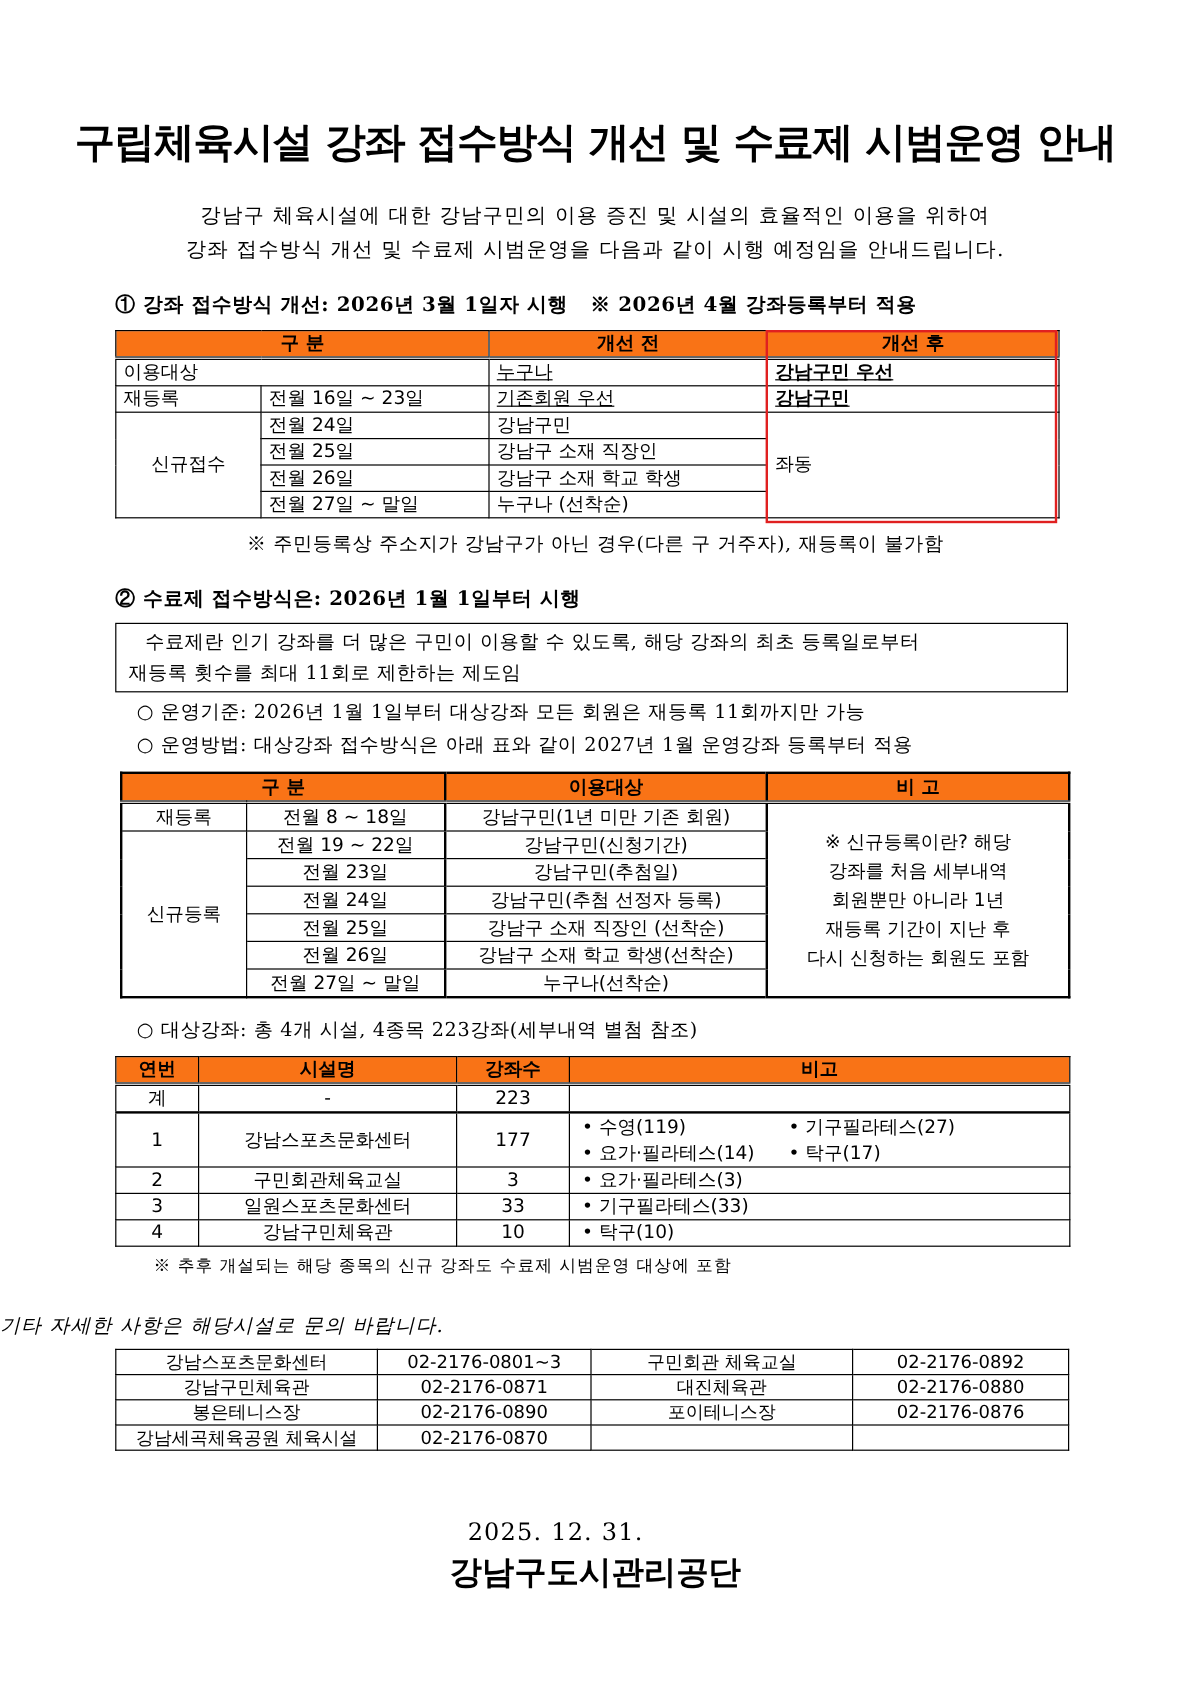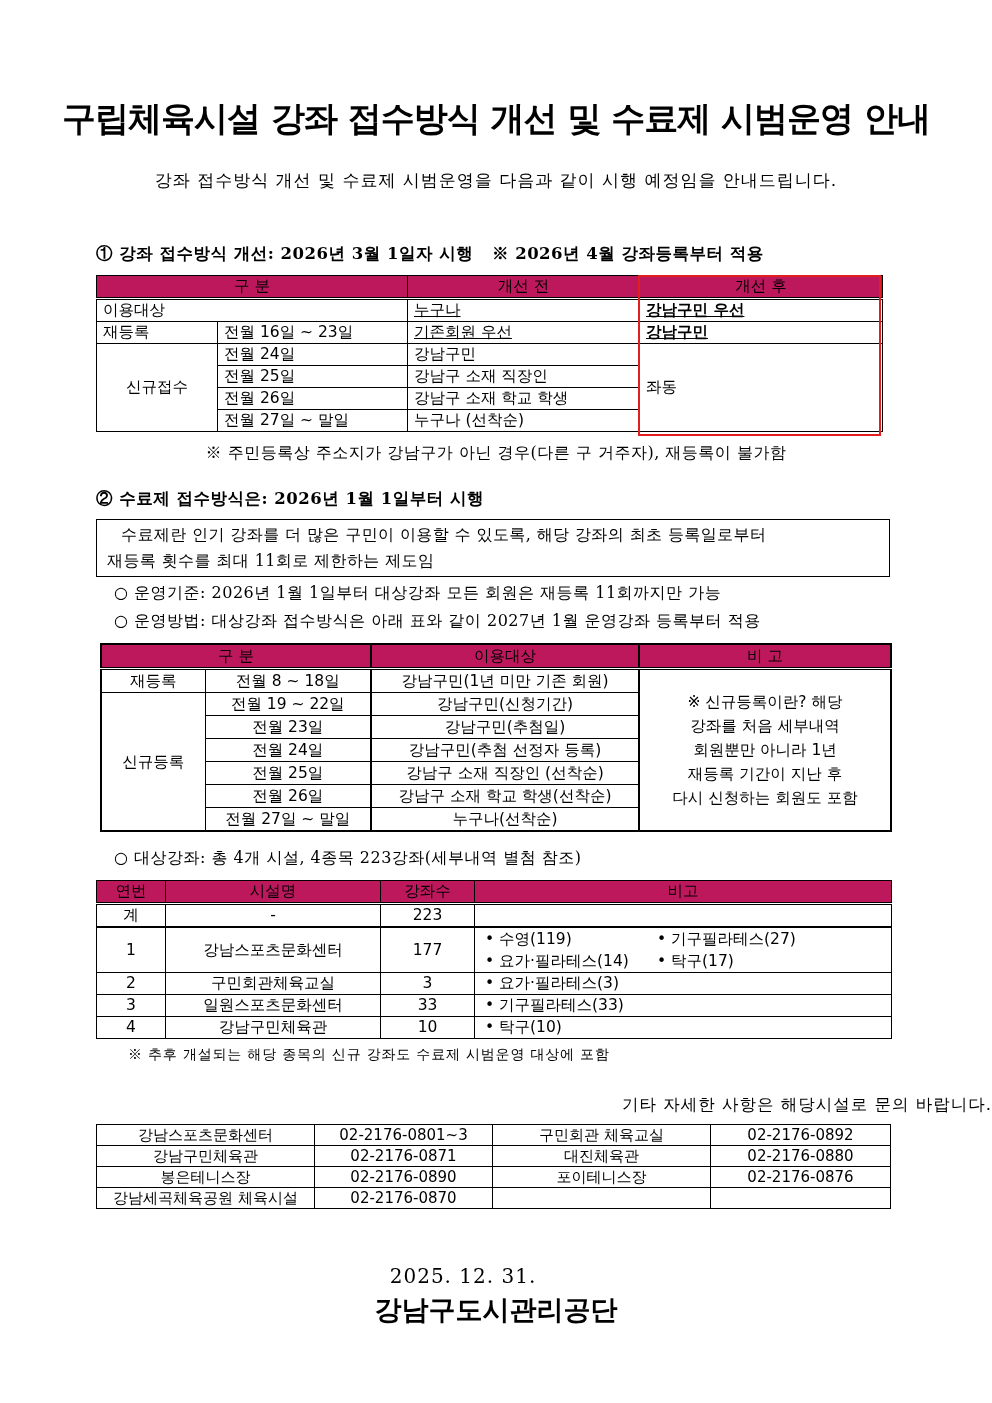--- a/index.html
+++ b/index.html
@@ -20,21 +20,21 @@
       left: 96px; width: 800px; top: 166px; text-align: center;
       font-size: 17px; line-height: 28px; letter-spacing: 1px;
     }
     .sec-head {
       left: 96px; top: 243px; font-size: 16.5px; font-weight: bold; letter-spacing: 0.5px;
     }
     .sec-head2 { top: 488px; }
 
     table { border-collapse: collapse; position: absolute; table-layout: fixed; }
     td, th { border: 1px solid #000; padding: 0 6px; font-size: 15.5px; font-weight: normal; white-space: nowrap; overflow: hidden; }
-    th { background: #be185d; text-align: center; font-weight: normal; }
+    th { background: #f97316; text-align: center; font-weight: bold; }
     thead tr { border-bottom: 3px double #000; }
 
     
     #t1 { left: 96px; top: 275px; width: 786px; }
     #t1 td, #t1 th { height: 21px; line-height: 21px; }
     #t1 th { border-bottom: 3px double #000; }
     .ul { text-decoration: underline; }
     .boldul { font-weight: bold; text-decoration: underline; }
     .redbox {
       left: 638px; top: 275px; width: 243px; height: 161px;
@@ -58,33 +58,34 @@
 
     
     #t3 { left: 96px; top: 880px; width: 795px; }
     #t3 td, #t3 th { height: 21px; line-height: 21px; text-align: center; font-size: 15.5px; }
     #t3 th { border-bottom: 3px double #000; }
     #t3 td.left { text-align: left; }
     #t3 tr.thickb td { border-bottom: 2px solid #000; }
     .sub-item { display: inline-block; }
     .note2 { left: 128px; top: 1046px; font-size: 14px; letter-spacing: 0.8px; }
 
-    .contact-head { left: 0; width: 992px; top: 1094px; text-align: right; font-size: 16.5px; letter-spacing: 1px; }
+    .contact-head { left: 0; width: 992px; top: 1094px; text-align: left; font-size: 16.5px; letter-spacing: 1px; font-style: italic; }
     #t4 { left: 96px; top: 1124px; width: 794px; }
     #t4 td { height: 20px; line-height: 20px; text-align: center; font-size: 15px; }
 
     .date { left: 0; width: 840px; top: 1264px; text-align: center; font-size: 20px; letter-spacing: 1px; padding-left: 43px; }
     .org { left: 0; width: 992px; top: 1292px; text-align: center; font-size: 27px; font-weight: bold; }
   </style>
 </head>
 <body>
 
 <div class="abs title">구립체육시설 강좌 접수방식 개선 및 수료제 시범운영 안내</div>
 
 <div class="abs intro serif">
+  <div>강남구 체육시설에 대한 강남구민의 이용 증진 및 시설의 효율적인 이용을 위하여</div>
   <div>강좌 접수방식 개선 및 수료제 시범운영을 다음과 같이 시행 예정임을 안내드립니다.</div>
 </div>
 
 <div class="abs sec-head serif" style="white-space:pre;">① 강좌 접수방식 개선: 2026년 3월 1일자 시행   ※ 2026년 4월 강좌등록부터 적용</div>
 
 <table id="t1">
   <colgroup>
       <col style="width:121px">
       <col style="width:190px">
       <col style="width:232px">

